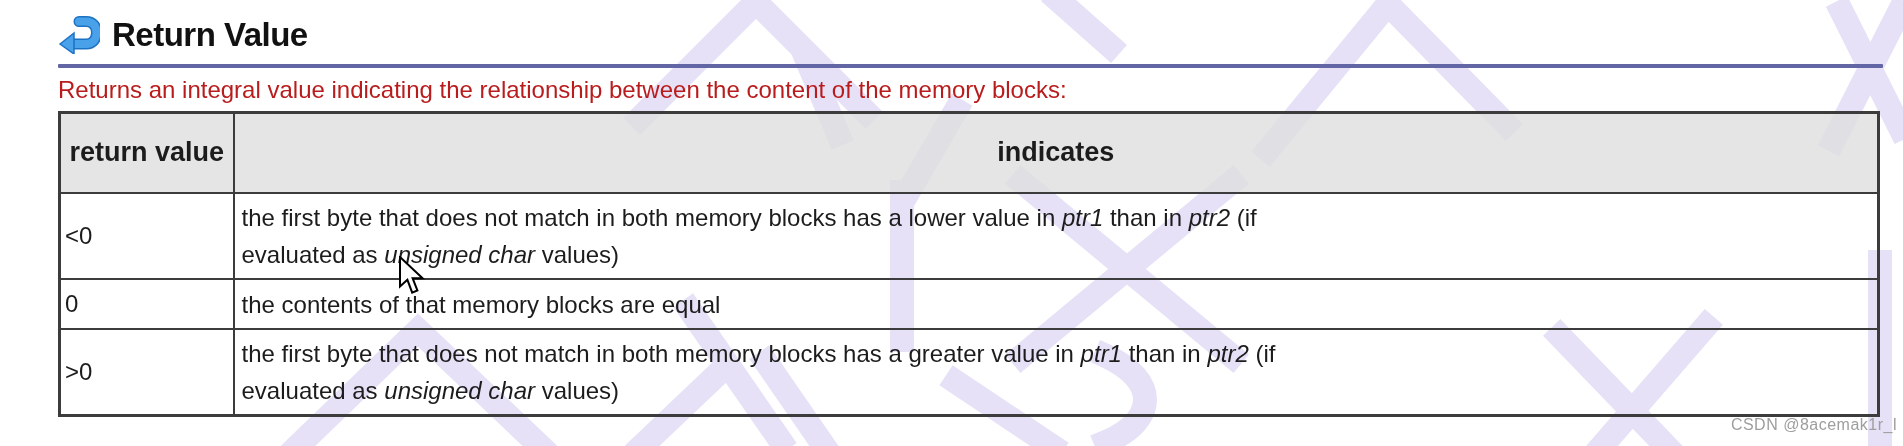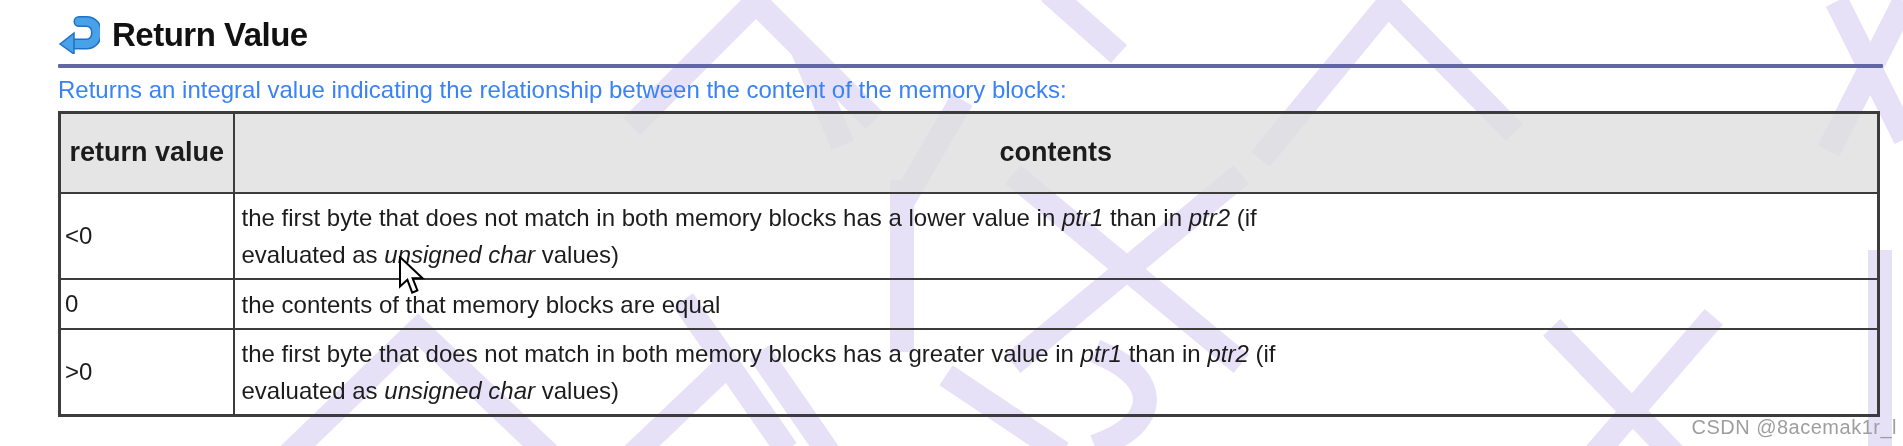--- a/index.html
+++ b/index.html
@@ -8,21 +8,21 @@
     background:#ffffff; color:#1c1c1c;
     font-family:"Liberation Sans","DejaVu Sans",sans-serif;
   }
   
   .watermark-layer { position:absolute; inset:0; z-index:0; pointer-events:none; }
   
   .content { position:absolute; left:38px; top:14px; width:1825px; z-index:1;padding-left:20px; }
   .heading-row { display:flex; align-items:center; gap:12px; height:42px; }
   .page-title { font-size:33px; font-weight:bold; letter-spacing:-0.5px; color:#111; }
   .section-rule { height:4px; background:#6366a5; margin-top:8px; width:1825px; border-radius:1px; }
-  .intro-text { font-size:24px; margin-top:8px; color:#3b82f6; }
+  .intro-text { font-size:24px; margin-top:8px; color:#b91c1c; }
   
   table.rv-table {
     border-collapse:collapse; table-layout:fixed;
     width:1822px; margin-top:7px; background:transparent;
     border:3px solid #3c3c3c;
   }
   .rv-table th, .rv-table td { border:2px solid #3c3c3c; }
   .rv-table th {
     background:rgba(222,222,222,0.78);
     font-size:27px; font-weight:bold; text-align:center;
@@ -31,21 +31,21 @@
   .rv-table td { font-size:24px; vertical-align:middle; }
   td.value-cell { padding:2px 4px; text-align:left; }
   td.indicates-cell { padding:2px 7px; line-height:37px; }
   tr.row-1 td { height:80px; }
   tr.row-2 td { height:44px; }
   tr.row-3 td { height:80px; }
   .indicates-cell em { font-style:italic; font-weight:normal; }
   
   .watermark-credit {
     position:absolute; right:6px; top:416px; z-index:2;
-    font-size:20px; color:#9e9e9e; letter-spacing:0.5px;
+    font-size:16px; color:#9e9e9e; letter-spacing:0.5px;
   }
   
   .mouse-cursor { position:absolute; z-index:5; pointer-events:none; }
 </style>
 </head>
 <body>
 
 <svg class="watermark-layer" width="1903" height="446" viewBox="0 0 1903 446">
   <g fill="none" stroke="#e6e1f7" stroke-width="24" stroke-linecap="square">
     <path d="M640 118 L756 2 L866 112"></path>
@@ -86,21 +86,21 @@
   <div class="intro-text">Returns an integral value indicating the relationship between the content of the memory blocks:</div>
 
   <table class="rv-table">
     <colgroup>
         <col style="width:174px">
         <col>
       </colgroup>
     <thead>
       <tr>
         <th>return value</th>
-        <th>contents</th>
+        <th>indicates</th>
       </tr>
     </thead>
     <tbody>
       <tr class="row-1">
         <td class="value-cell">&lt;0</td>
         <td class="indicates-cell"><span>the first byte that does not match in both memory blocks has a lower value in </span><em>ptr1</em><span> than in </span><em>ptr2</em><span> (if</span><br><span>evaluated as </span><em>unsigned char</em><span> values)</span></td>
       </tr>
       <tr class="row-2">
         <td class="value-cell">0</td>
         <td class="indicates-cell"><span>the contents of that memory blocks are equal</span></td>

